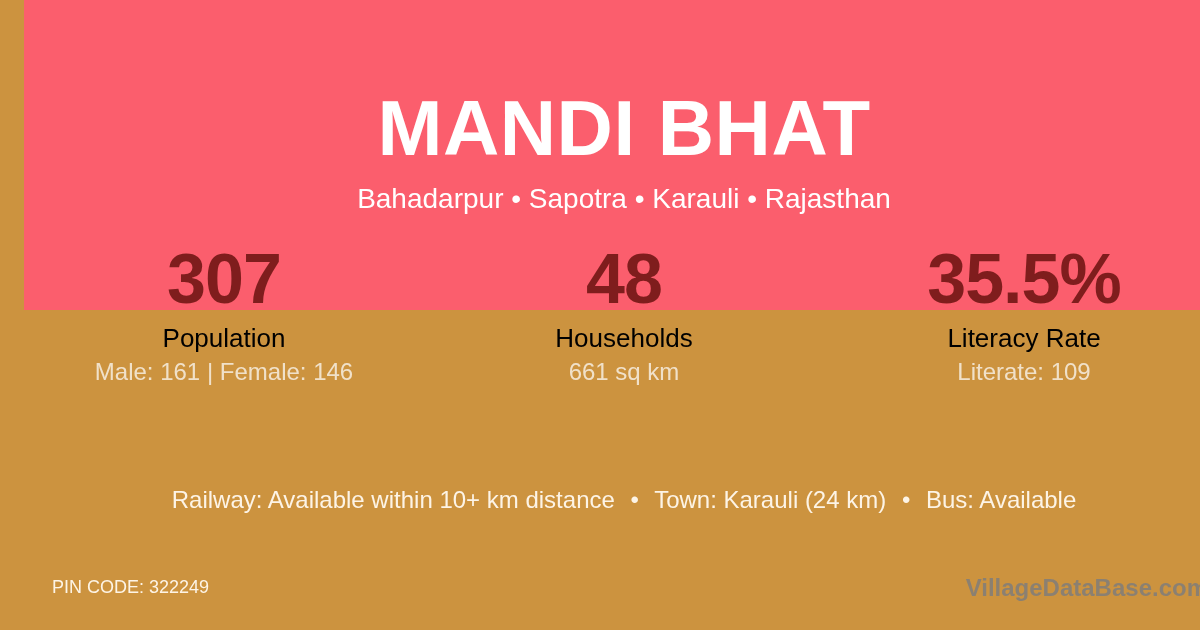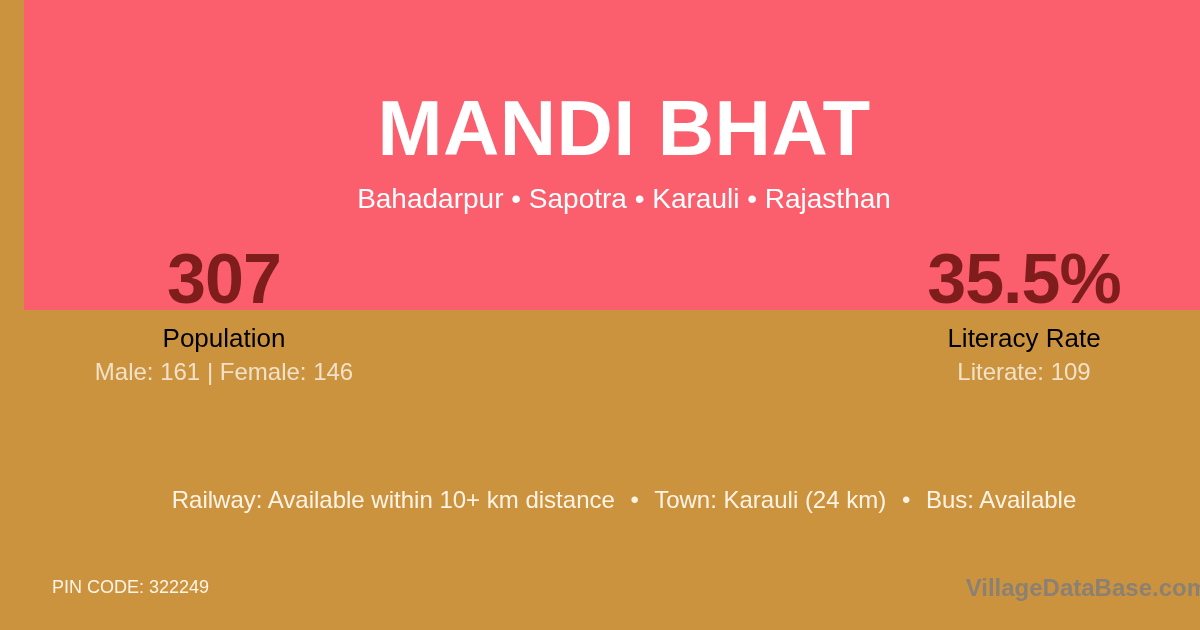--- a/index.html
+++ b/index.html
@@ -180,20 +180,23 @@
 
   <div id="stats-row">
 
     <div class="stat-block">
       <div class="stat-value">307</div>
       <div class="stat-label">Population</div>
       <div class="stat-sub">Male: 161 | Female: 146</div>
     </div>
 
     <div class="stat-block">
+      <div class="stat-value">48</div>
+      <div class="stat-label">Households</div>
+      <div class="stat-sub">661 sq km</div>
     </div>
 
     <div class="stat-block">
       <div class="stat-value">35.5%</div>
       <div class="stat-label">Literacy Rate</div>
       <div class="stat-sub">Literate: 109</div>
     </div>
 
   </div>
 

